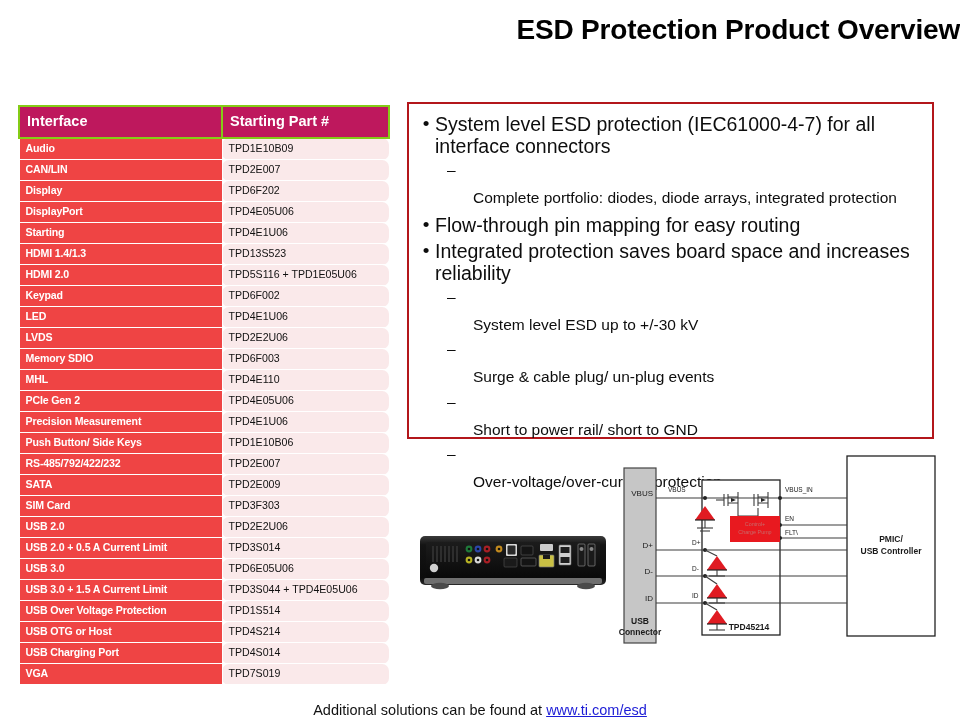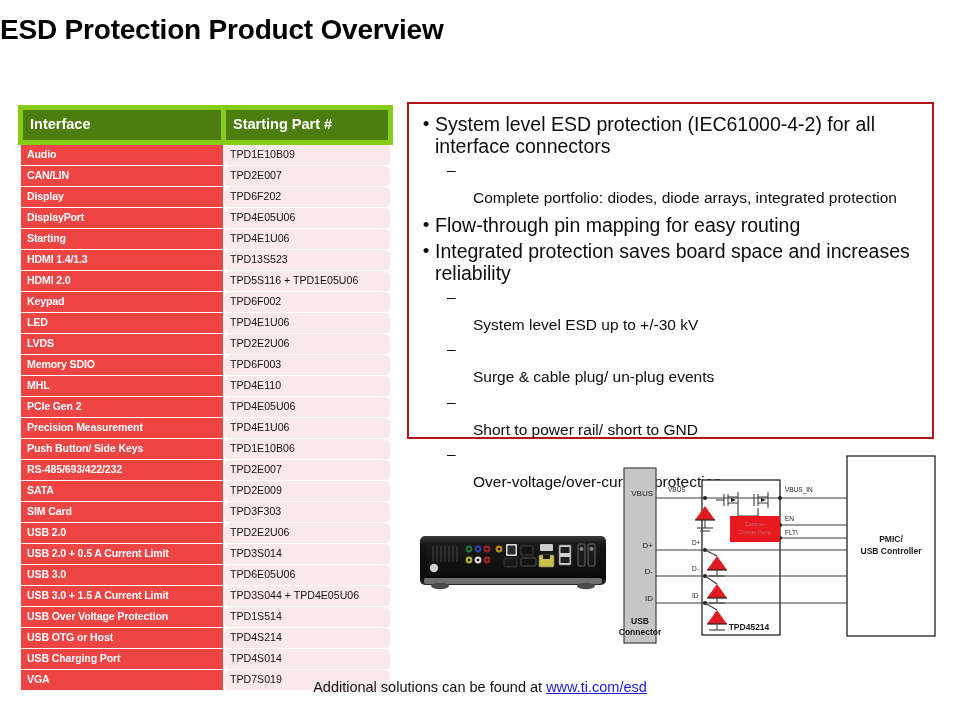--- a/index.html
+++ b/index.html
@@ -15,47 +15,47 @@
     font-family: "Liberation Sans", sans-serif;
     color: #000000;
   }
 
   
   #slide-title {
     position: absolute;
     top: 14px;
     left: 0;
     width: 960px;
-    text-align: left;
+    text-align: right;
     font-size: 28px;
     font-weight: bold;
     letter-spacing: -0.2px;
     color: #010101;
   }
 
   
   #interface-table {
     position: absolute;
     left: 18px;
     top: 105px;
     width: 370px;
     border-collapse: collapse;
     table-layout: fixed;
   }
   #interface-table col.c1 { width: 203px; }
   #interface-table col.c2 { width: 167px; }
 
   #interface-table thead th {
-    background: #4d7c0f;
+    background: #be185d;
     color: #ffffff;
     font-size: 14.5px;
     font-weight: bold;
     text-align: left;
     padding: 7px 6px 8px 7px;
-    border: 5px solid #84cc16;
+    border: 2px solid #84cc16;
     line-height: 1.05;
   }
   #interface-table tbody td {
     font-size: 11px;
     line-height: 1.0;
     padding: 2px 5px 3px 6px;
     height: 15px;
     vertical-align: middle;
     border-top: 1px solid #ffffff;
     border-bottom: 1px solid #ffffff;
@@ -142,21 +142,21 @@
     left: 612px;
     top: 450px;
     width: 330px;
     height: 215px;
   }
 
   
   #footer-note {
     position: absolute;
     left: 0;
-    top: 679px;
+    top: 702px;
     width: 960px;
     text-align: center;
     font-size: 14.5px;
     color: #111111;
   }
   #footer-note .link {
     color: #1c1cd6;
     text-decoration: underline;
   }
 </style>
@@ -231,21 +231,21 @@
       </tr>
       <tr>
         <td class="iface">Precision Measurement</td>
         <td class="part">TPD4E1U06</td>
       </tr>
       <tr>
         <td class="iface">Push Button/ Side Keys</td>
         <td class="part">TPD1E10B06</td>
       </tr>
       <tr>
-        <td class="iface">RS-485/693/422/232</td>
+        <td class="iface">RS-485/792/422/232</td>
         <td class="part">TPD2E007</td>
       </tr>
       <tr>
         <td class="iface">SATA</td>
         <td class="part">TPD2E009</td>
       </tr>
       <tr>
         <td class="iface">SIM Card</td>
         <td class="part">TPD3F303</td>
       </tr>
@@ -281,21 +281,21 @@
         <td class="iface">VGA</td>
         <td class="part">TPD7S019</td>
       </tr>
     </tbody>
 </table>
 
 <div id="bullet-panel">
   <div id="bullet-list">
       <div class="b1">
         <span class="dot">•</span>
-        <span class="txt">System level ESD protection (IEC61000-4-2) for all interface connectors</span>
+        <span class="txt">System level ESD protection (IEC61000-4-7) for all interface connectors</span>
       </div>
       <div class="b2">
         <span class="dash">–</span>
         <span class="txt">Complete portfolio: diodes, diode arrays, integrated protection</span>
       </div>
       <div class="b1">
         <span class="dot">•</span>
         <span class="txt">Flow-through pin mapping for easy routing</span>
       </div>
       <div class="b1">

